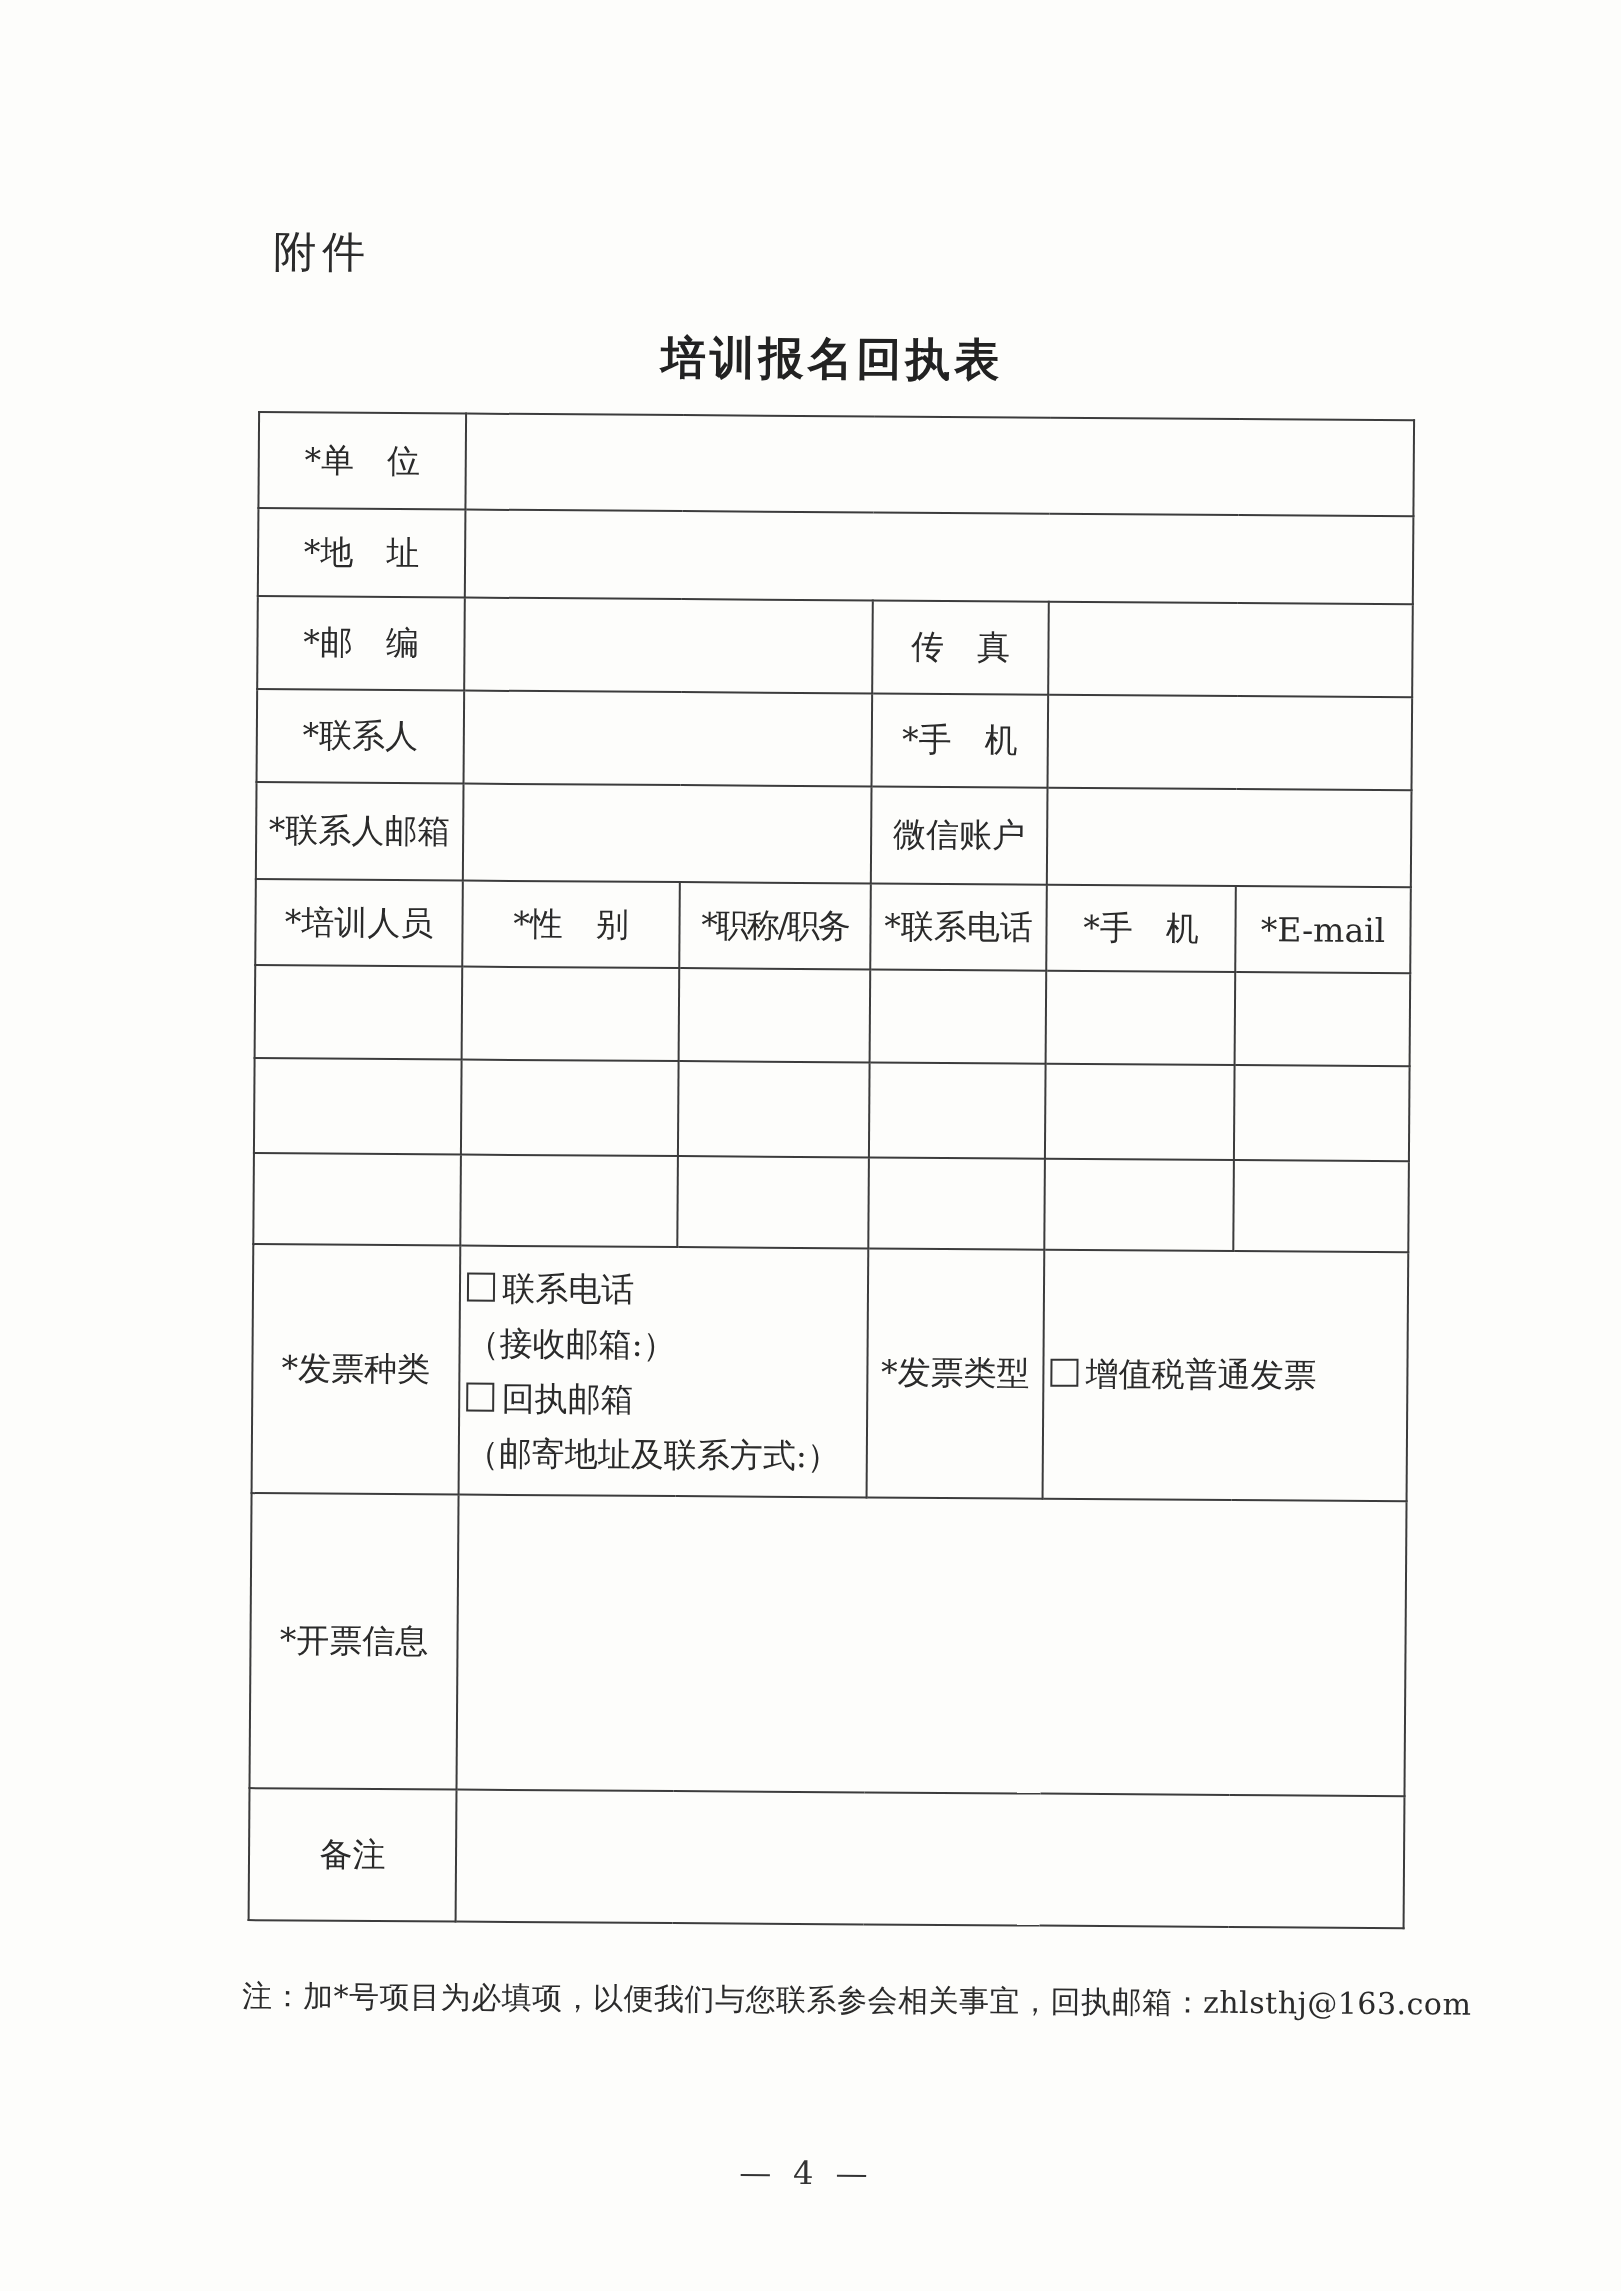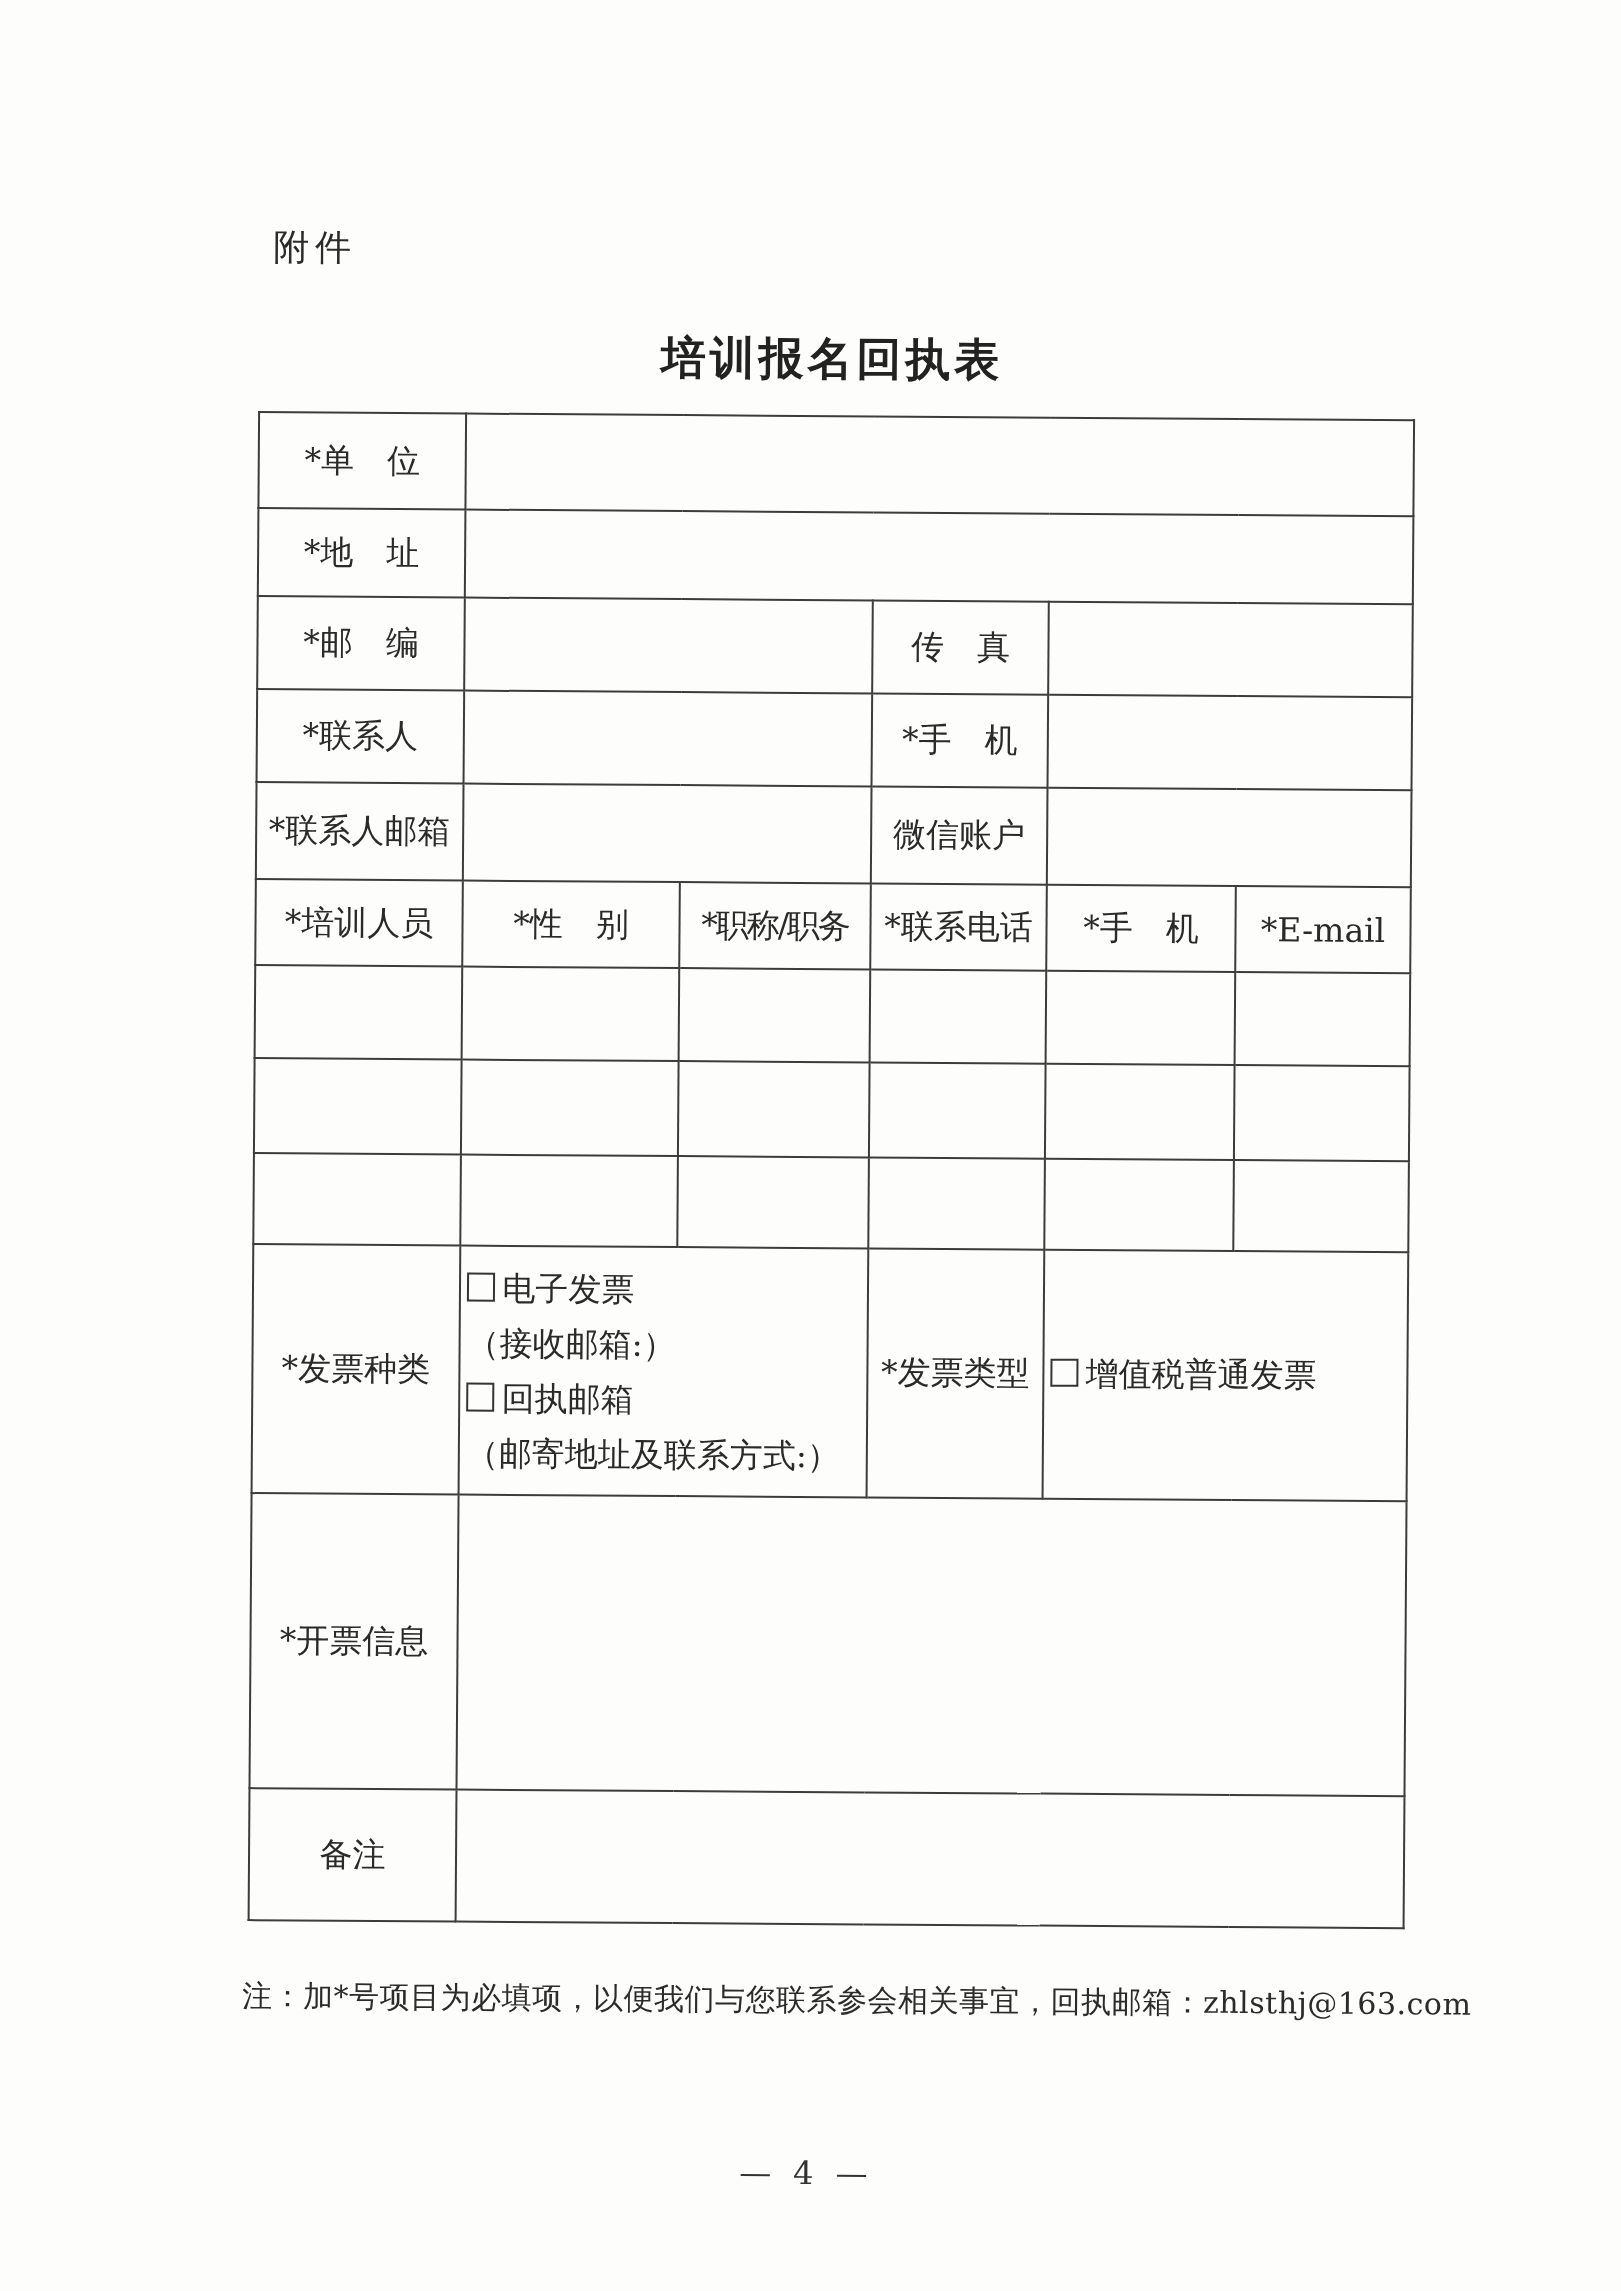--- a/index.html
+++ b/index.html
@@ -16,21 +16,21 @@
     overflow:hidden;
   }
   
   .tilt {
     position:absolute; left:0; top:0; width:1621px; height:2292px;
     transform:rotate(0.4deg);
     transform-origin:811px 1146px;
   }
   .attachment {
     position:absolute; left:267px; top:227px;
-    font-size:36px; letter-spacing:5.9px; color:#2b2b2b;
+    font-size:43px; letter-spacing:5.9px; color:#2b2b2b;
   }
   .title {
     position:absolute; left:0; top:329px; width:1653px;
     margin:0; text-align:center;
     font-family:"DejaVu Sans","Liberation Sans",sans-serif;
     font-size:45px; font-weight:700; letter-spacing:3.9px; color:#222222;
   }
   table.form {
     position:absolute; left:253px; top:415px;
     width:1156px;
@@ -147,21 +147,21 @@
             <td></td>
         <td></td>
             <td></td>
         <td></td>
             <td></td>
       </tr>
 
       <tr style="height:249px">
         <td class="lbl">*发票种类</td>
         <td class="options" colspan="2">
-          <div><span class="cb"></span><span>电子发票</span></div>
+          <div><span class="cb"></span><span>联系电话</span></div>
           <div>（接收邮箱:）</div>
           <div><span class="cb"></span><span>回执邮箱</span></div>
           <div>（邮寄地址及联系方式:）</div>
         </td>
         <td class="lbl">*发票类型</td>
         <td class="opt-single" colspan="2">
           <span class="cb"></span><span>增值税普通发票</span>
         </td>
       </tr>
 

